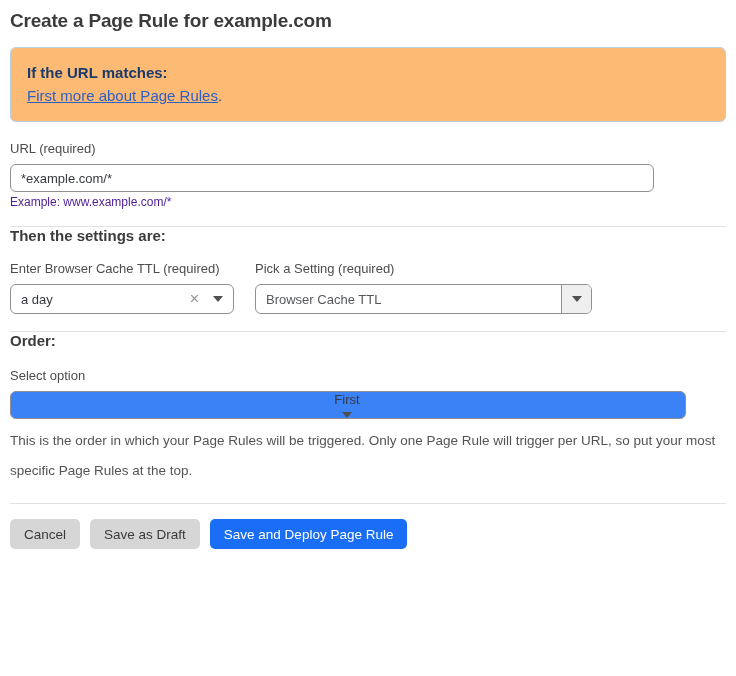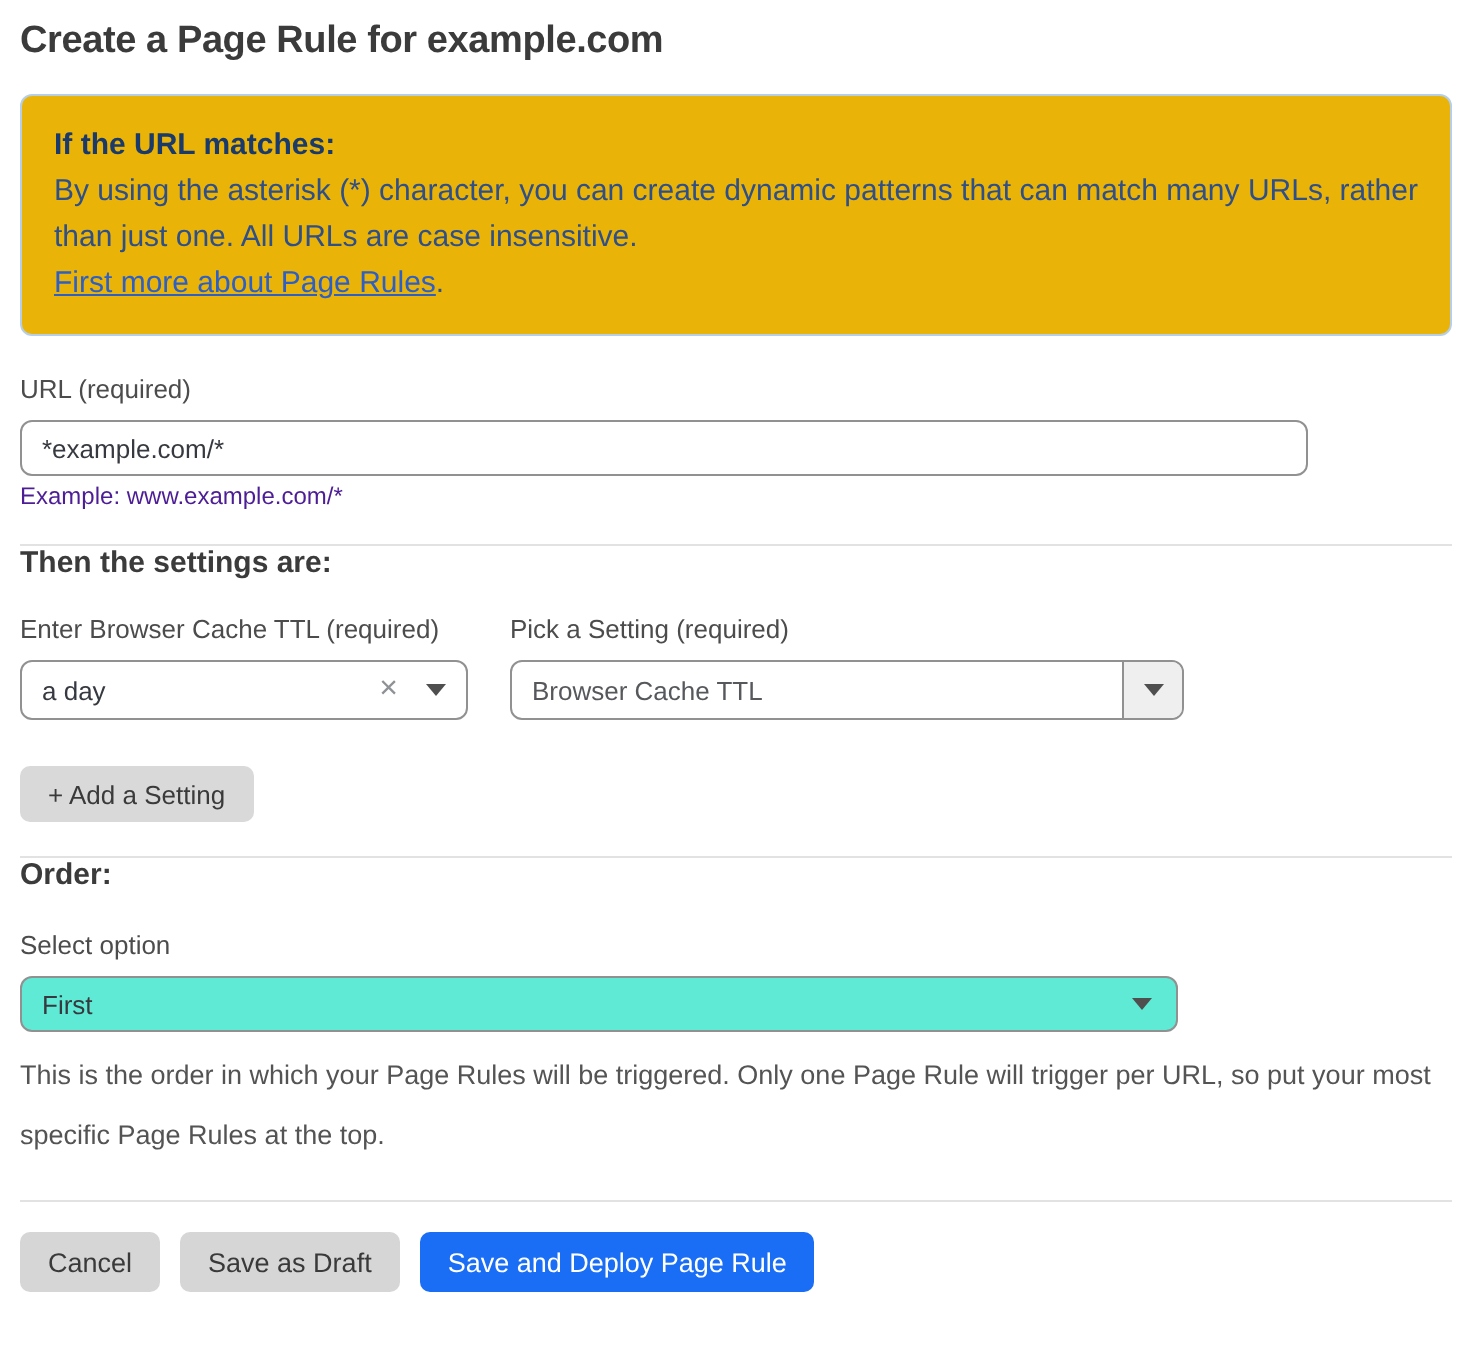--- a/index.html
+++ b/index.html
@@ -19,21 +19,21 @@
   .page-title {
     font-size: 19px;
     font-weight: 700;
     color: #3b3b3b;
     letter-spacing: -0.2px;
     margin-top: 2px;
   }
   
   .info-box {
     margin-top: 15px;
-    background: #eab308;
+    background: #fdba74;
     border: 1px solid #b5cfe9;
     border-radius: 6px;
     padding: 13px 16px 14px 16px;
     font-size: 15px;
     line-height: 23px;
     color: #2f4f88;
   }
   .info-box .info-heading {
     font-weight: 700;
     color: #1a3a6b;
@@ -166,29 +166,30 @@
   }
   .add-setting-btn {
     margin-top: 23px;
     height: 28px;
     background: #d9d9d9;
     color: #3a3a3a;
     font-size: 13px;
   }
   
   .order-select {
-    width: 579px;
+    width: 676px;
     height: 28px;
     border: 1px solid #919191;
     border-radius: 6px;
-    background: #5eead4;
+    background: #3b82f6;
     display: flex;
     align-items: center;
     padding: 0 12px 0 10px;
     cursor: pointer;
+    flex-direction: column;
   }
   .order-select .select-value {
     flex: 1;
     font-size: 13px;
     color: #36393f;
   }
   .order-helper {
     font-size: 13.5px;
     line-height: 30px;
     color: #545454;
@@ -202,21 +203,20 @@
 </style>
 </head>
 <body>
 
 <div class="page">
 
   <h1 class="page-title">Create a Page Rule for example.com</h1>
 
   <div class="info-box">
     <div class="info-heading">If the URL matches:</div>
-    <div class="info-body">By using the asterisk (*) character, you can create dynamic patterns that can match many URLs, rather than just one. All URLs are case insensitive.</div>
     <div><a class="info-link">First more about Page Rules</a><span>.</span></div>
   </div>
 
   <div class="field-label">URL (required)</div>
   <input class="text-input" type="text" value="*example.com/*" style="">
   <div class="helper-text">Example: www.example.com/*</div>
 
   <hr class="divider">
 
   <div class="section-heading">Then the settings are:</div>
@@ -234,21 +234,20 @@
       <div class="field-label">Pick a Setting (required)</div>
       <div class="select-box setting-select">
         <span class="select-value">Browser Cache TTL</span>
         <span class="caret-segment">
           <span class="caret-down"></span>
         </span>
       </div>
     </div>
   </div>
 
-  <button class="btn add-setting-btn">+ Add a Setting</button>
 
   <hr class="divider">
 
   <div class="section-heading">Order:</div>
 
   <div class="field-label">Select option</div>
   <div class="order-select">
     <span class="select-value">First</span>
     <span class="caret-down"></span>
   </div>

